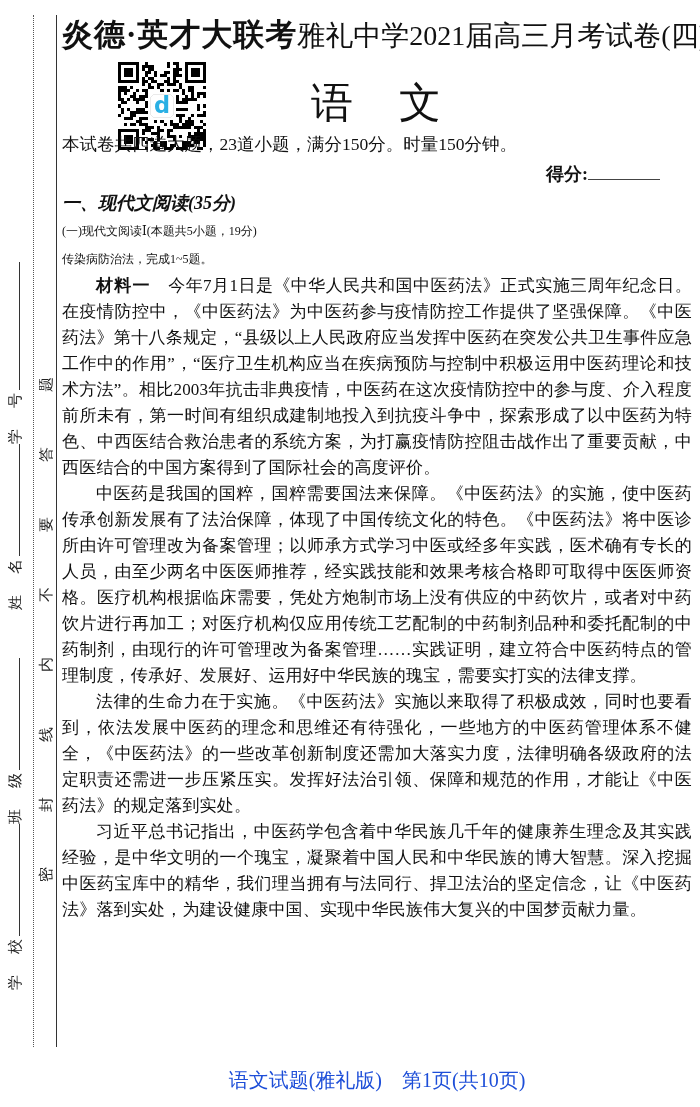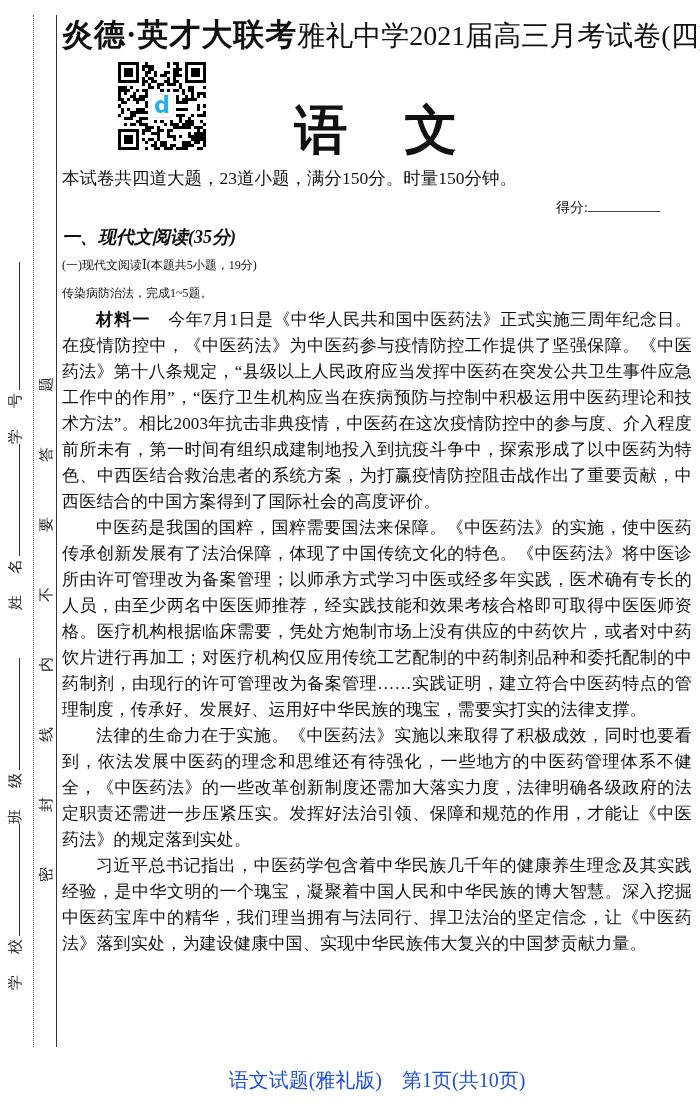--- a/index.html
+++ b/index.html
@@ -16,26 +16,26 @@
   .b1{width:112px;} .b2{width:112px;margin-right:48px;} .b3{width:112px;} .b4{width:128px;}
   .v-seal{left:37px;top:882px;line-height:19px;letter-spacing:55px;}
   
   .watermark{position:absolute;left:190px;top:428px;color:rgba(60,60,60,0.06);
     font-size:46px;letter-spacing:14px;line-height:74px;font-weight:700;pointer-events:none;}
   
   .content{position:absolute;left:62px;top:0;width:630px;}
   .title-line{padding-top:14px;text-align:center;white-space:nowrap;}
   .brand{font-size:31px;font-weight:900;letter-spacing:1px;}
   .title-rest{font-size:28px;font-weight:500;}
-  .subject{margin-top:44px;text-align:center;font-size:53px;font-weight:bold;letter-spacing:2px;line-height:1.15;}
+  .subject{margin-top:23px;text-align:center;font-size:42px;font-weight:normal;letter-spacing:2px;line-height:1.15;}
   .qr{position:absolute;left:118px;top:62px;width:88px;height:88px;}
   .credits{margin-top:18px;margin-left:50px;font-size:16.5px;line-height:37px;white-space:nowrap;}
   .credits b{font-size:17px;}
   .exam-info{text-align:left;font-size:17.5px;line-height:30px;margin-top:2px;}
-  .score-line{text-align:right;padding-right:32px;font-weight:normal;font-size:14px;line-height:30px;}
+  .score-line{text-align:right;padding-right:32px;font-weight:bold;font-size:18px;line-height:30px;}
   .score-blank{display:inline-block;width:72px;border-bottom:1.5px solid #444;height:16px;}
   .sec-head{font-weight:bold;font-size:18px;line-height:28px;font-style:italic;}
   .plain-line{font-size:12px;line-height:28px;}
   .body-p{margin:0;font-size:17px;line-height:26px;text-align:justify;text-indent:2em;letter-spacing:0.2px;}
   .body-p b{letter-spacing:1px;}
   .footer{position:absolute;left:62px;width:630px;bottom:13px;text-align:center;font-size:20px;color:#1d4ed8;}
 </style>
 </head>
 <body>
 

